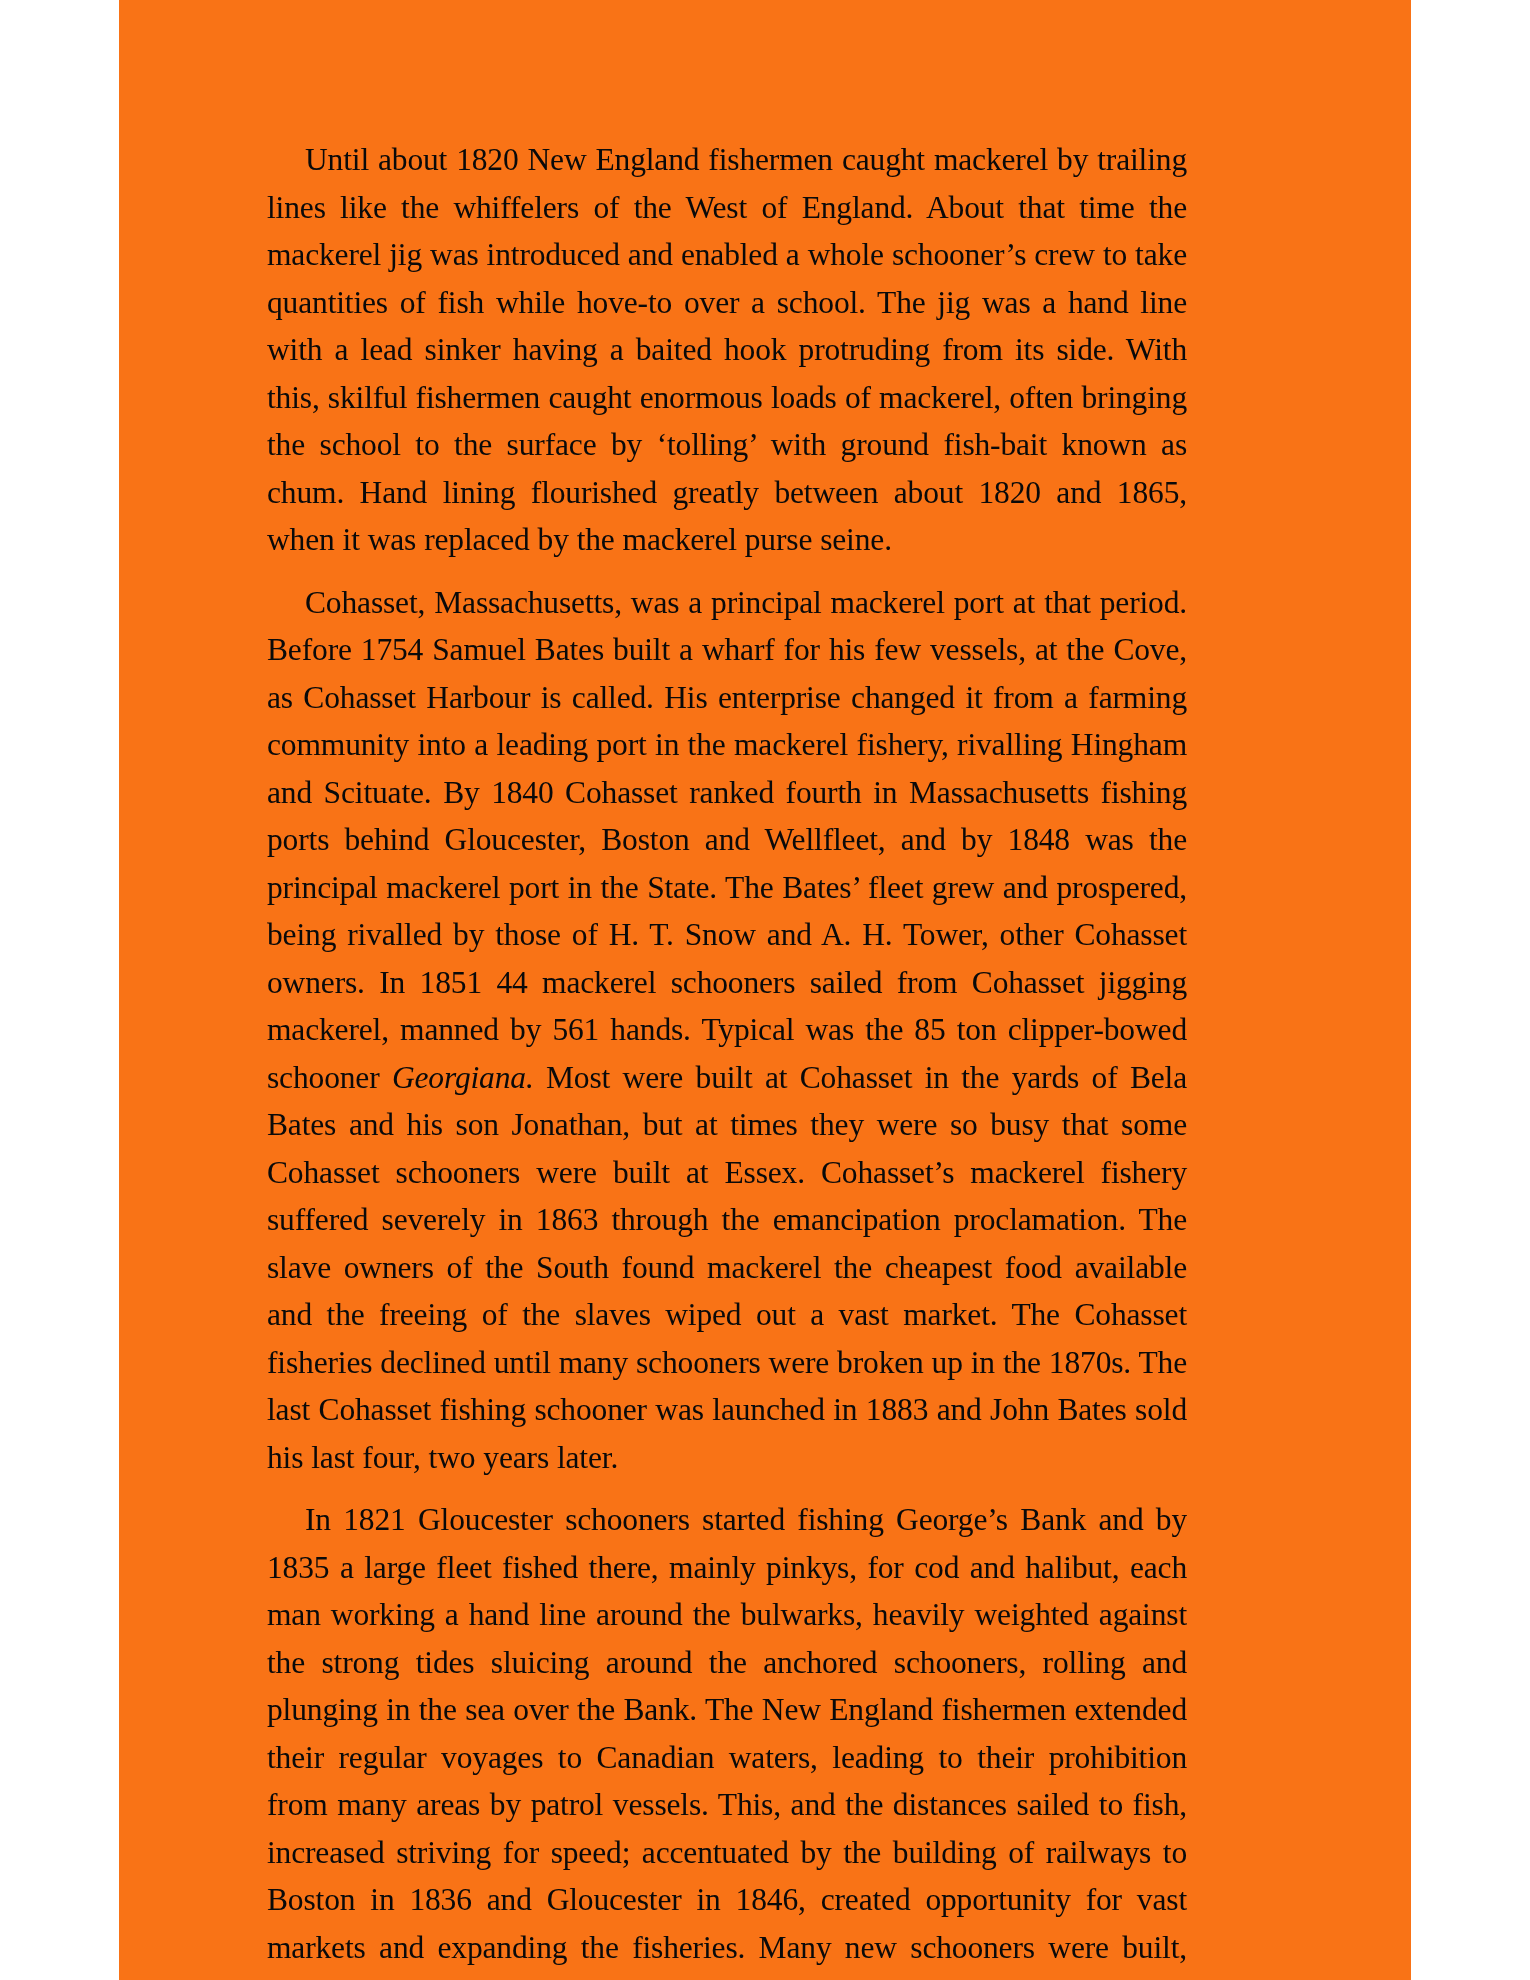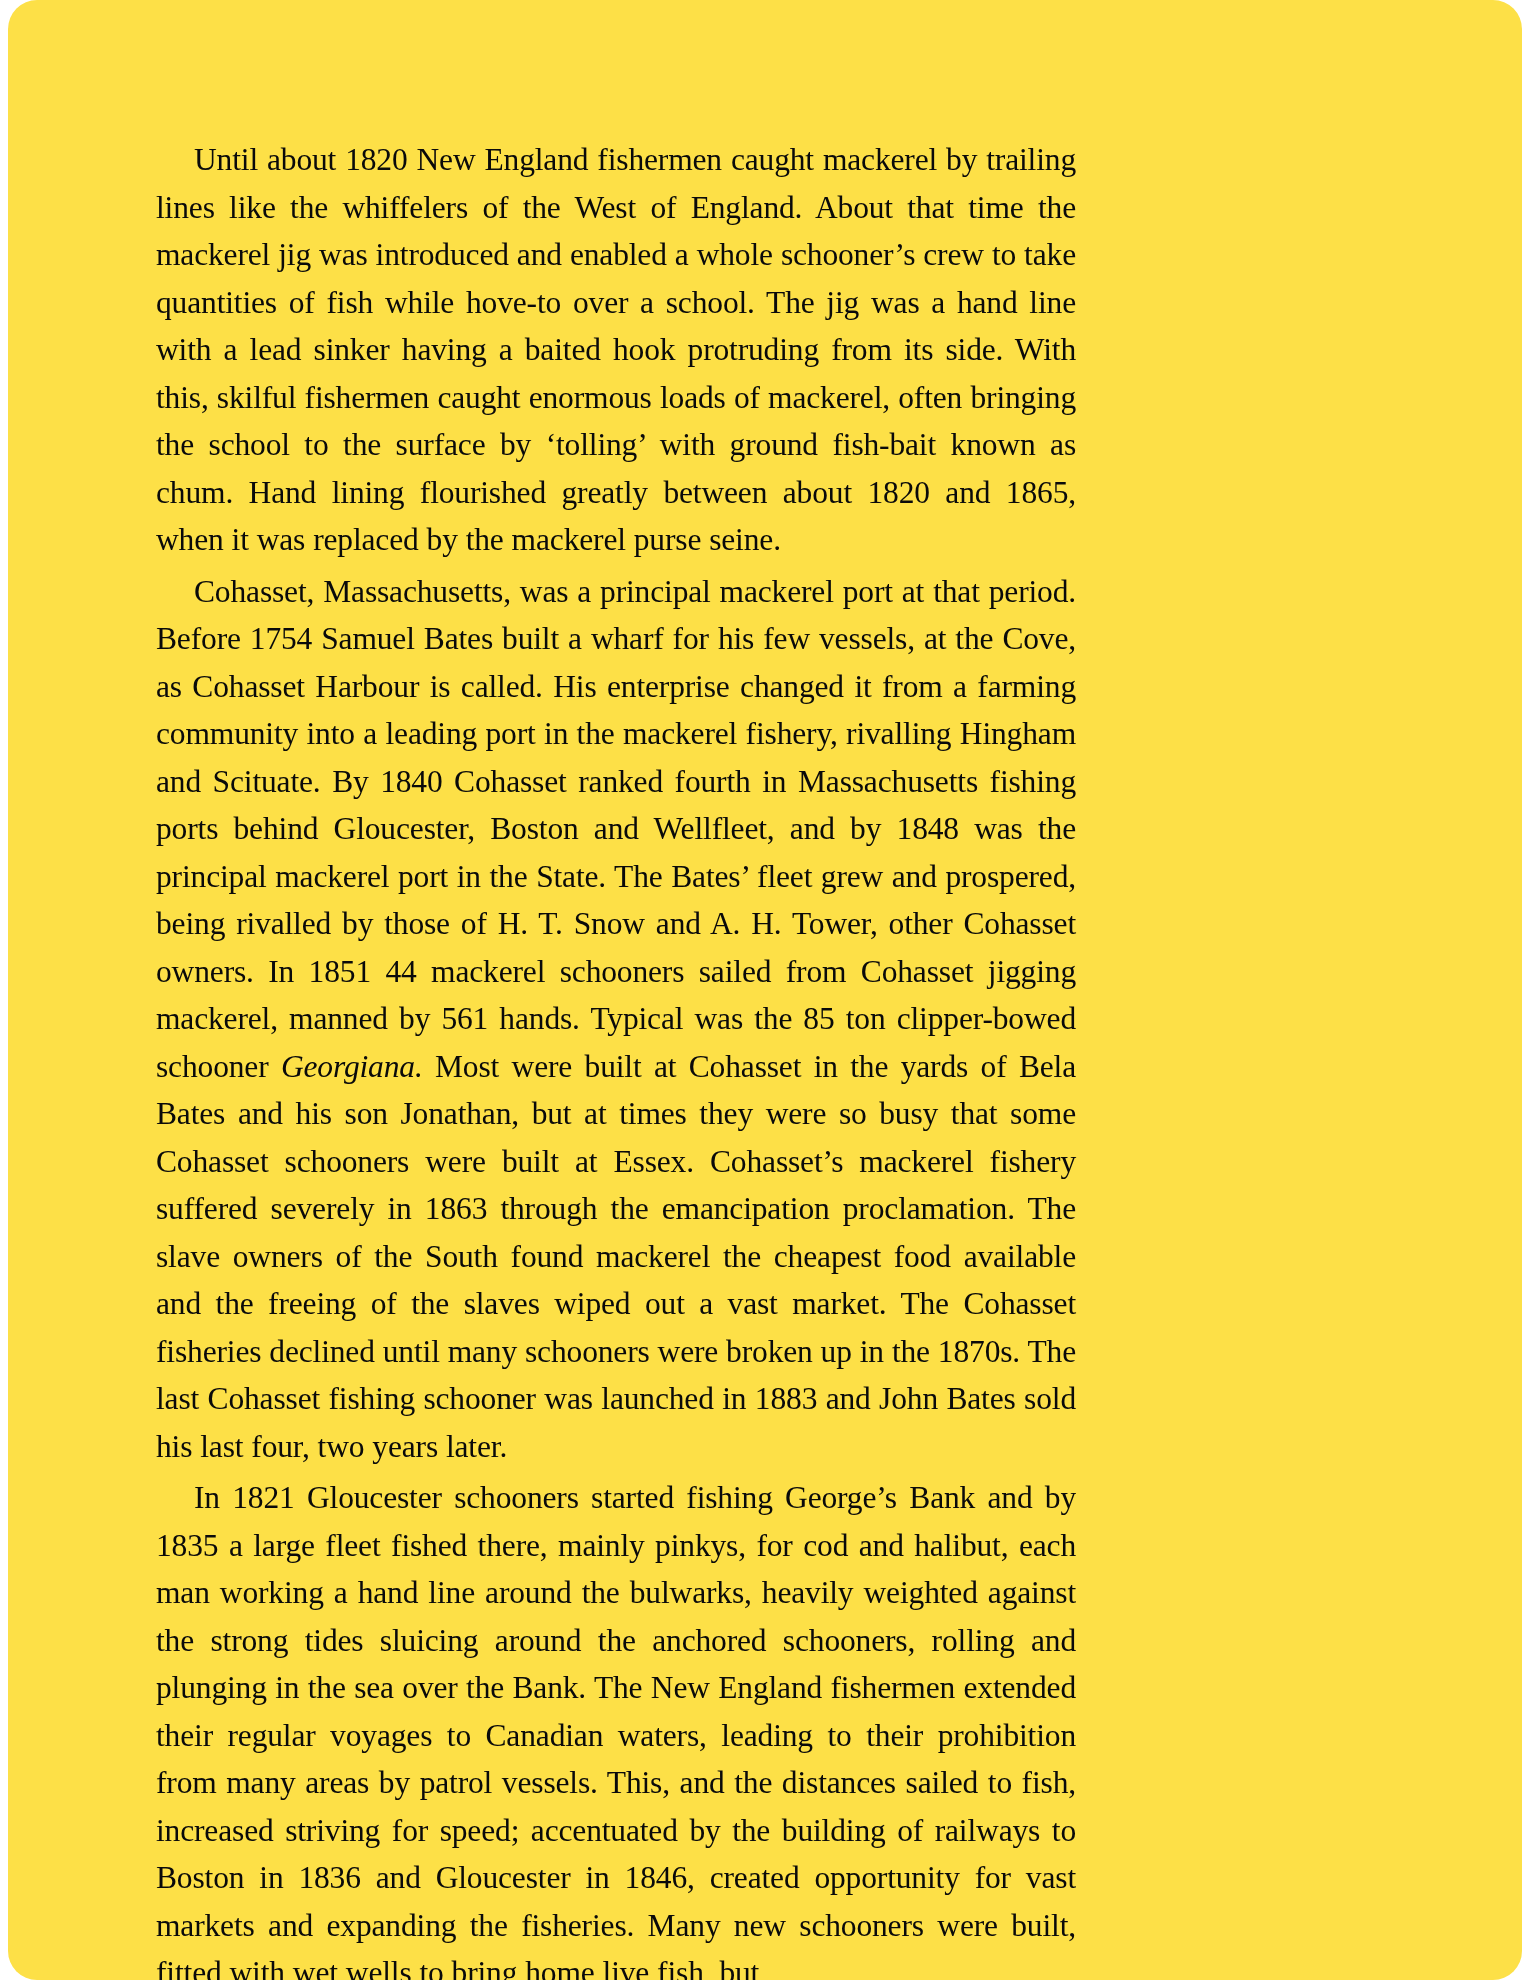--- a/index.html
+++ b/index.html
@@ -2,26 +2,25 @@
 <html><head>
 <meta charset="utf-8">
 <style>
   html, body {
     margin: 0;
     padding: 0;
     background: #ffffff;
   }
   .page {
     position: relative;
-    width: 1514px;
+    width: 1292px;
     height: 1980px;
-    background: #fde047;
+    background: #f97316;
     margin: 0 auto;
     overflow: hidden;
-    border-radius: 29px;
   }
   .text-column {
     position: absolute;
     left: 148px;
     top: 136px;
     width: 920px;
   }
   .para {
     font-family: "Liberation Serif", "DejaVu Serif", serif;
     font-size: 31.5px;
@@ -30,21 +29,21 @@
     text-align: justify;
     text-justify: inter-word;
     margin: 0;
     text-indent: 38px;
     -webkit-font-smoothing: antialiased;
     letter-spacing: -0.15px;
     word-spacing: 0.2px;
     hyphens: none;
   }
   .para + .para {
-    margin-top: 4px;
+    margin-top: 15px;
   }
   .para em {
     font-style: italic;
   }
   
   .para-last {
     overflow: hidden;
   }
 </style>
 </head>

